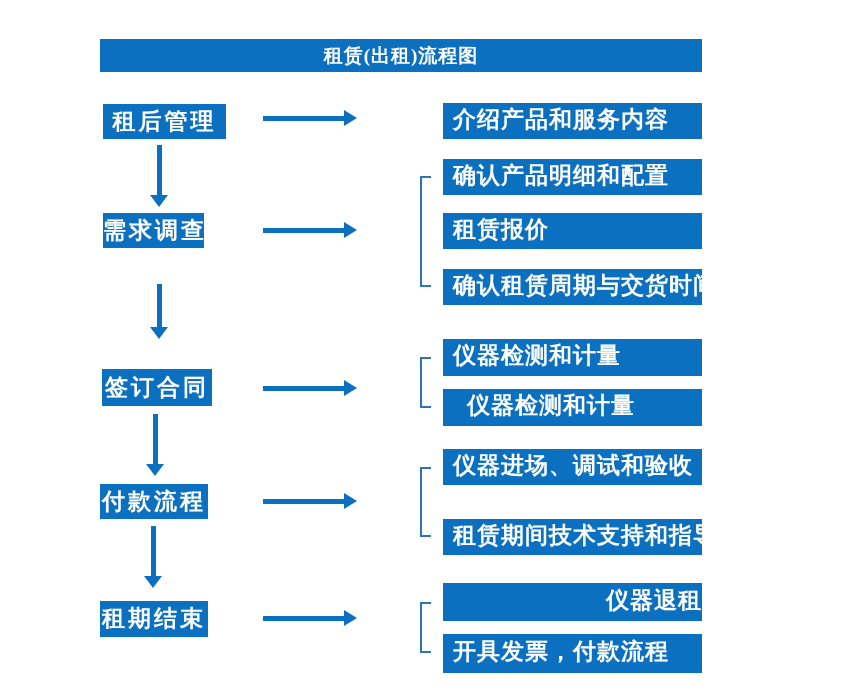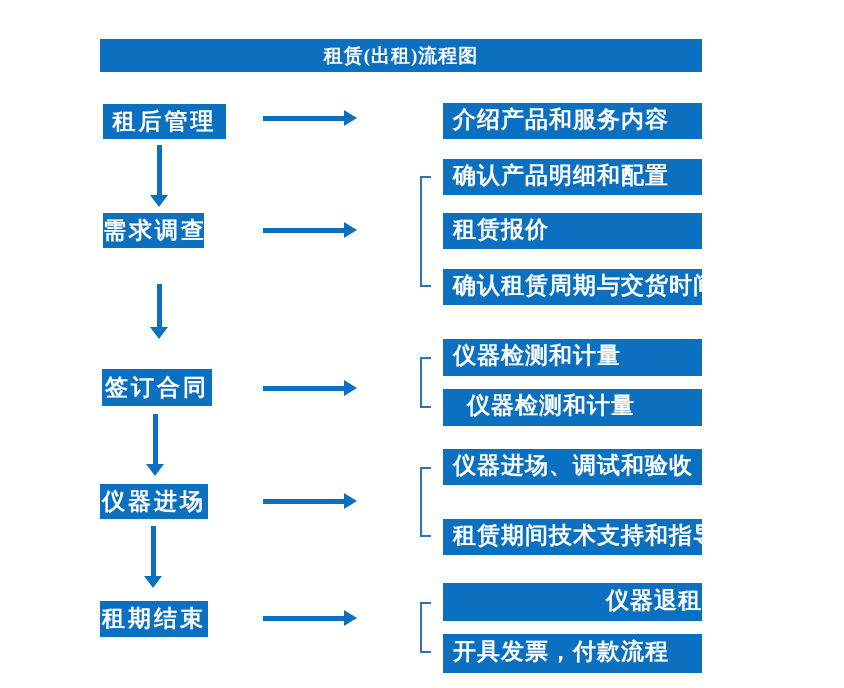--- a/index.html
+++ b/index.html
@@ -43,21 +43,21 @@
 </head>
 <body>
 
 <div class="canvas">
 
   <div class="titlebar">租赁(出租)流程图</div>
 
   <div class="step" style="left:103px; top:78px; width:123px; height:35px; line-height:35px;">租后管理</div>
   <div class="step" style="left:103px; top:187px; width:101px; height:35px; line-height:35px;">需求调查</div>
   <div class="step" style="left:102px; top:343px; width:110px; height:37px; line-height:37px;">签订合同</div>
-  <div class="step" style="left:100px; top:458px; width:108px; height:35px; line-height:35px;">仪器进场</div>
+  <div class="step" style="left:100px; top:458px; width:108px; height:35px; line-height:35px;">付款流程</div>
   <div class="step" style="left:100px; top:575px; width:108px; height:36px; line-height:36px;">租期结束</div>
 
   <div class="varrow" style="left:150px; top:119px; height:62px;">
     <div class="shaft" style="height:50px;"></div>
     <div class="head" style="top:50px;"></div>
   </div>
   <div class="varrow" style="left:150px; top:258px; height:55px;">
     <div class="shaft" style="height:43px;"></div>
     <div class="head" style="top:43px;"></div>
   </div>

